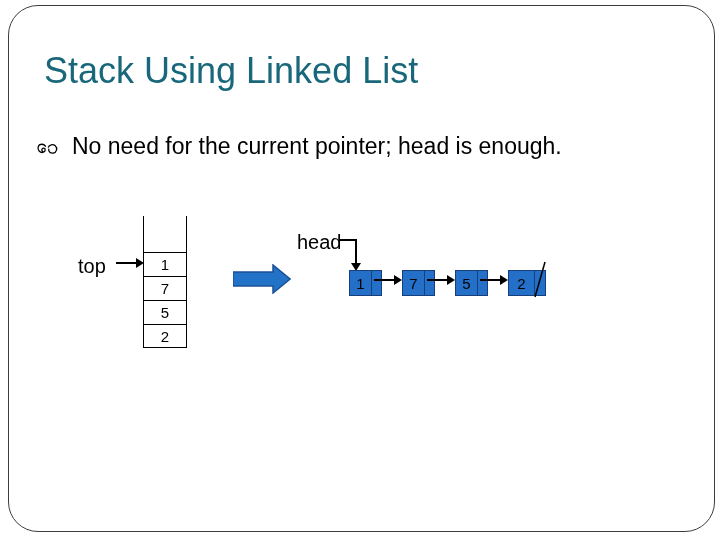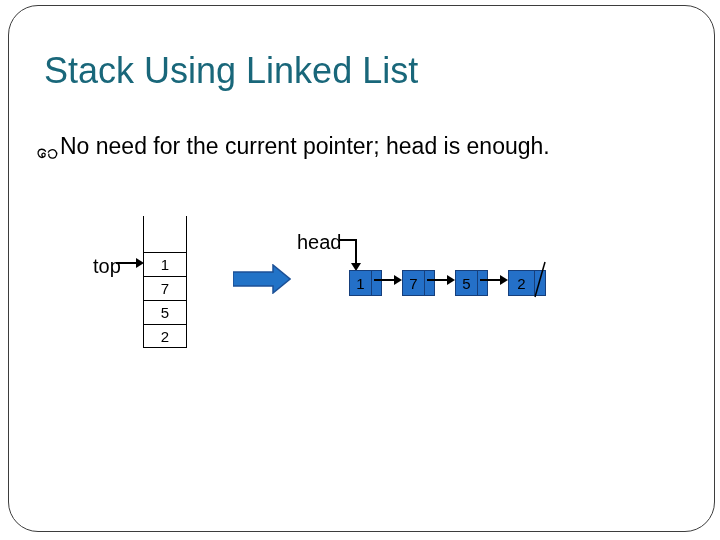--- a/index.html
+++ b/index.html
@@ -10,21 +10,21 @@
   .frame{
     position:absolute;left:8px;top:5px;width:705px;height:525px;
     border:1px solid #3d3d3d;border-radius:30px;
   }
   .title{
     position:absolute;left:44px;top:50px;margin:0;
     font-size:36px;font-weight:400;color:var(--title-text,#19677a);
     white-space:nowrap;letter-spacing:0;
   }
   .bullet-row{
-    position:absolute;left:36px;top:133px;display:flex;align-items:flex-end;gap:1px;
+    position:absolute;left:36px;top:133px;display:flex;align-items:flex-start;gap:13px;
     font-size:23px;color:#000;white-space:nowrap;
   }
   .bullet-glyph{display:inline-block;width:23px;height:17px;margin-top:5px;}
   
   .stack{
     position:absolute;left:143px;top:216px;width:44px;height:132px;box-sizing:border-box;
     border-left:1px solid var(--diagram-line,#000);
     border-right:1px solid var(--diagram-line,#000);
     border-bottom:1px solid var(--diagram-line,#000);
   }
@@ -83,21 +83,21 @@
 
   <div>
 
     <div class="stack">
       <div class="scell" style="top:36px">1</div>
       <div class="scell" style="top:60px">7</div>
       <div class="scell" style="top:84px">5</div>
       <div class="scell" style="top:108px">2</div>
     </div>
 
-    <span class="lbl" style="left:93px;top:255px">top</span>
+    <span class="lbl" style="left:78px;top:255px">top</span>
     <div class="hline" style="left:116px;top:262px;width:21px"></div>
     <div class="ah-right" style="left:136px;top:258px"></div>
 
     <svg class="blockarrow" width="58" height="30" viewBox="0 0 58 30">
       <polygon points="0,8 40,8 40,1 57,15 40,29 40,22 0,22" fill="var(--arrow-fill,#2273c7)" stroke="var(--arrow-border,#1c5096)" stroke-width="1.5"></polygon>
     </svg>
 
     <span class="lbl" style="left:297px;top:231px">head</span>
     <div class="hline" style="left:340px;top:239px;width:17px"></div>
     <div class="vline" style="left:355px;top:239px;height:25px"></div>

